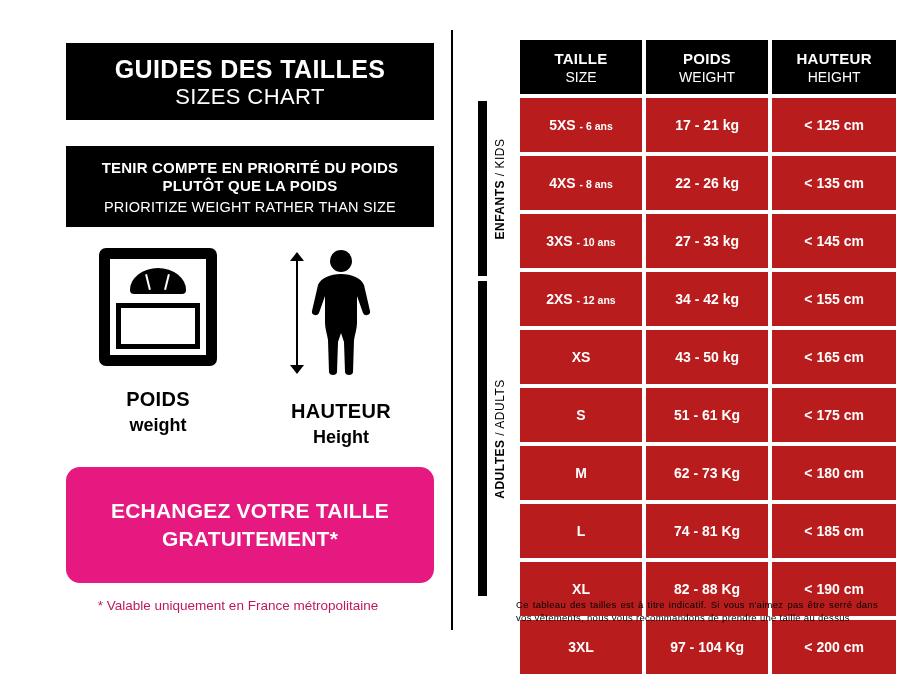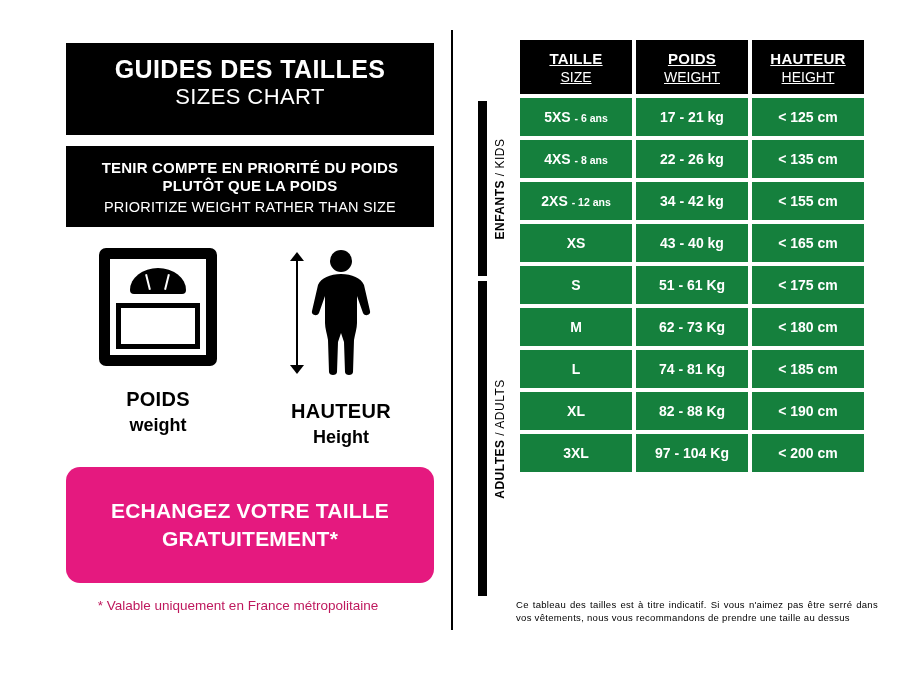--- a/index.html
+++ b/index.html
@@ -34,21 +34,21 @@
     background: #000000;
     color: #ffffff;
     box-sizing: border-box;
     text-align: center;
   }
 
   .title-box {
     left: 66px;
     top: 43px;
     width: 368px;
-    height: 92px;
+    height: 77px;
     padding-top: 11px;
   }
   .title-fr {
     font-size: 25px;
     font-weight: bold;
     letter-spacing: 0.4px;
     line-height: 30px;
   }
   .title-en {
     font-size: 22px;
@@ -280,43 +280,42 @@
     border-spacing: 4px 4px;
   }
   table.sizes th {
     background: #000000;
     color: #ffffff;
     width: 112px;
     height: 54px;
     text-align: center;
     vertical-align: middle;
     padding: 0;
-    text-decoration: underline;
   }
   table.sizes th .th-fr {
     font-size: 15px;
     font-weight: bold;
     letter-spacing: 0.3px;
     line-height: 19px;
   }
   table.sizes th .th-en {
     font-size: 14px;
     font-weight: 400;
     line-height: 18px;
   }
   table.sizes td {
-    background: #15803d;
+    background: #b91c1c;
     color: #ffffff;
     width: 112px;
     height: 38px;
     text-align: center;
     vertical-align: middle;
     font-size: 14px;
     font-weight: bold;
-    padding: 0;
+    padding: 8px;
   }
   table.sizes td .sub {
     font-size: 10.5px;
     font-weight: bold;
   }
 
   .table-note {
     position: absolute;
     left: 46px;
     top: 562px;
@@ -428,28 +427,33 @@
           <td><span>5XS</span> <span class="sub">- 6 ans</span></td>
           <td>17 - 21 kg</td>
           <td>&lt; 125 cm</td>
         </tr>
         <tr>
           <td><span>4XS</span> <span class="sub">- 8 ans</span></td>
           <td>22 - 26 kg</td>
           <td>&lt; 135 cm</td>
         </tr>
         <tr>
+          <td><span>3XS</span> <span class="sub">- 10 ans</span></td>
+          <td>27 - 33 kg</td>
+          <td>&lt; 145 cm</td>
+        </tr>
+        <tr>
           <td><span>2XS</span> <span class="sub">- 12 ans</span></td>
           <td>34 - 42 kg</td>
           <td>&lt; 155 cm</td>
         </tr>
 
         <tr>
           <td>XS</td>
-          <td>43 - 40 kg</td>
+          <td>43 - 50 kg</td>
           <td>&lt; 165 cm</td>
         </tr>
         <tr>
           <td>S</td>
           <td>51 - 61 Kg</td>
           <td>&lt; 175 cm</td>
         </tr>
         <tr>
           <td>M</td>
           <td>62 - 73 Kg</td>

